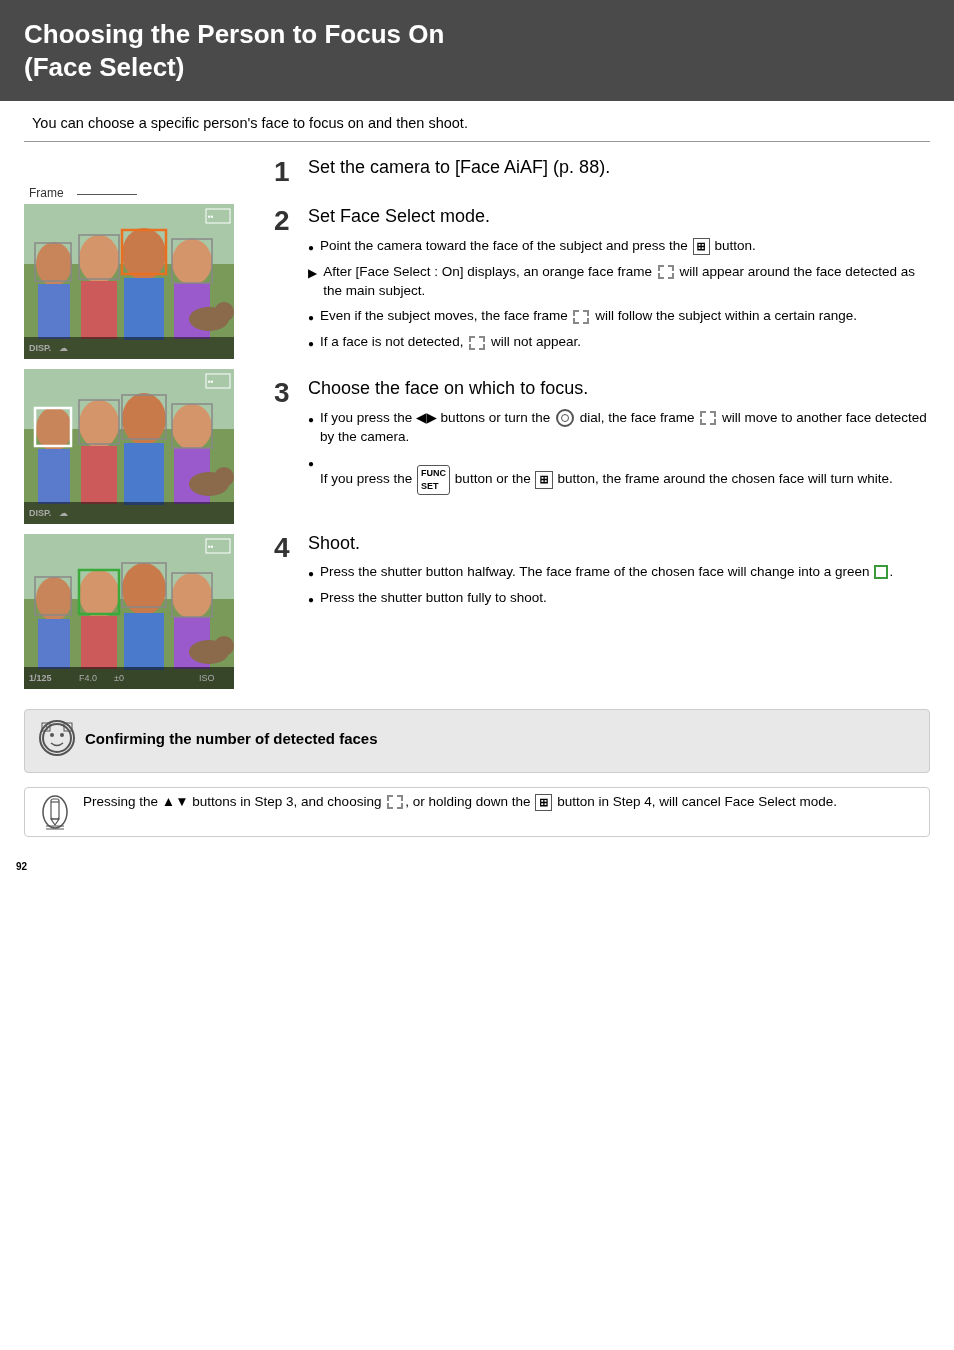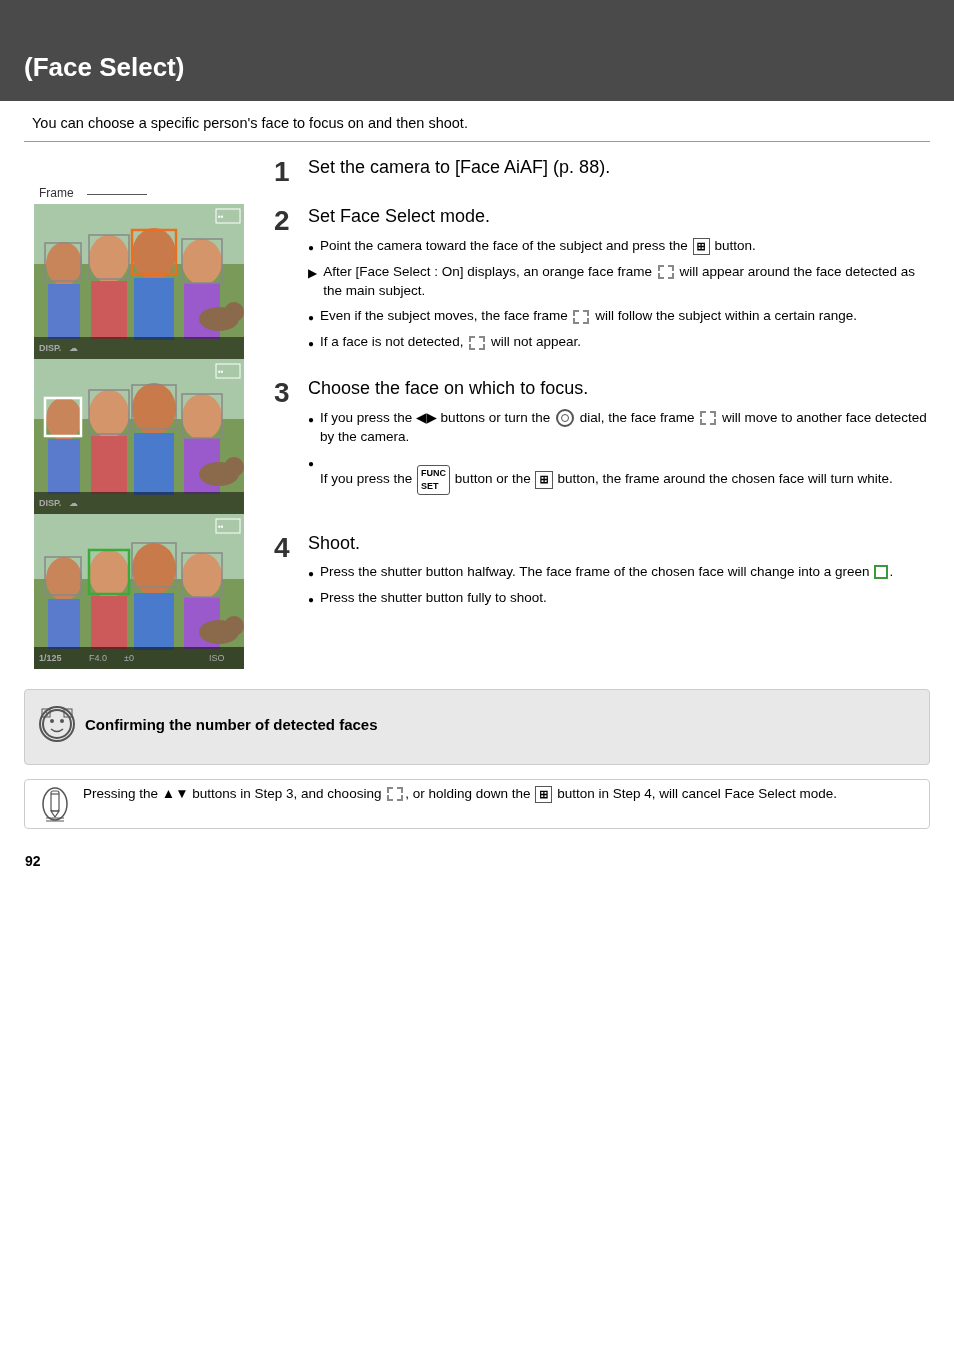--- a/index.html
+++ b/index.html
@@ -43,22 +43,22 @@
       gap: 0;
       padding: 0 24px;
     }
 
     
     .left-col {
       width: 230px;
       flex-shrink: 0;
       display: flex;
       flex-direction: column;
+      gap: 10px;
       padding-top: 30px;
-      align-items: center;
     }
 
     
     .right-col {
       flex: 1;
       padding-left: 20px;
     }
 
     .step {
       display: flex;
@@ -190,21 +190,21 @@
 
     
     .bottom-section {
       margin: 20px 24px 14px 24px;
     }
 
     .info-box {
       background: #e8e8e8;
       border: 1px solid #ccc;
       border-radius: 4px;
-      padding: 16px 14px;
+      padding: 10px 14px;
       margin-bottom: 14px;
     }
 
     .info-box-header {
       display: flex;
       align-items: center;
       gap: 10px;
       margin-bottom: 6px;
     }
 
@@ -250,24 +250,23 @@
       justify-content: center;
     }
 
     .pencil-svg {
       width: 28px;
       height: 36px;
     }
 
     
     .page-number {
-      font-size: 14px;
+      font-size: 10px;
       font-weight: bold;
       padding: 10px 16px;
-      margin-left: 9px;
     }
 
     
     .disp-text {
       font-size: 15px;
       font-weight: bold;
       font-family: Arial, sans-serif;
       letter-spacing: 1px;
     }
 
@@ -305,21 +304,21 @@
     }
     .image-wrap-1 .frame-label-container {
       margin-left: 5px;
     }
   </style>
 </head>
 <body>
 
 <div class="page-header">
   <h1>
-    <br>
+    <span>Choosing the Person to Focus On</span><br>
     <span>(Face Select)</span>
   </h1>
 </div>
 
 <p class="subtitle">You can choose a specific person's face to focus on and then shoot.</p>
 
 <hr class="divider">
 
 <div class="main-content">
 

